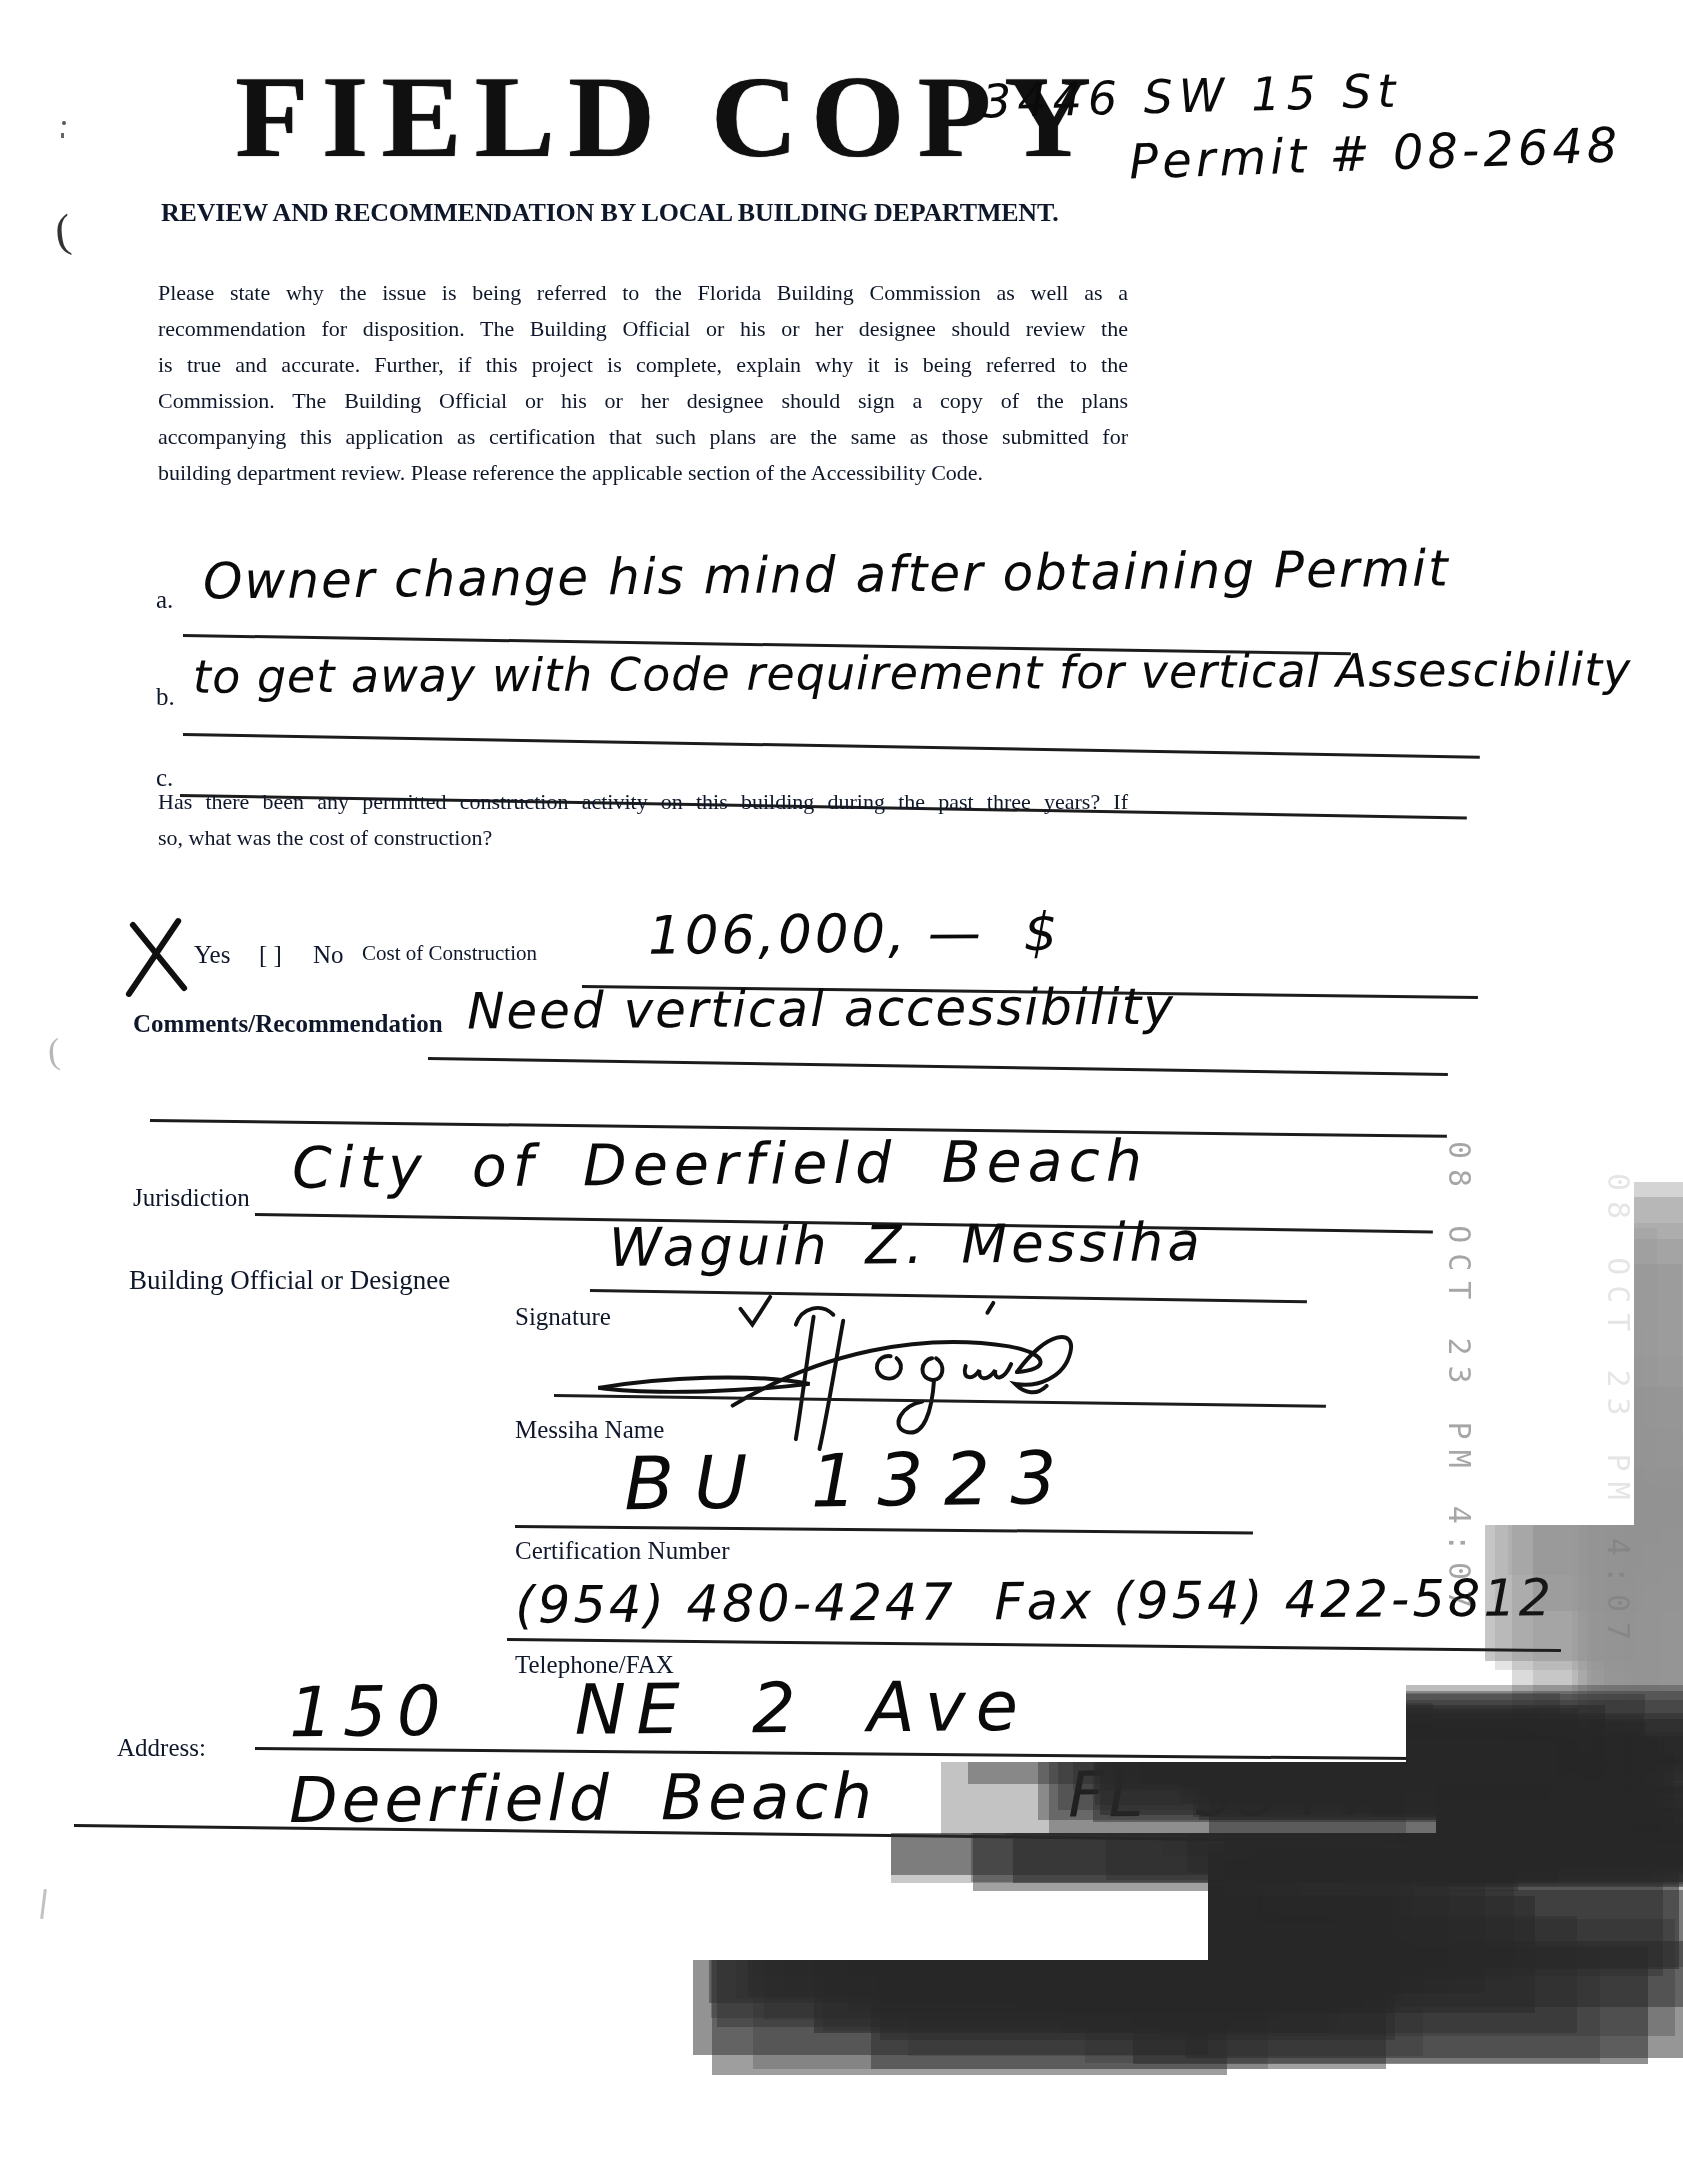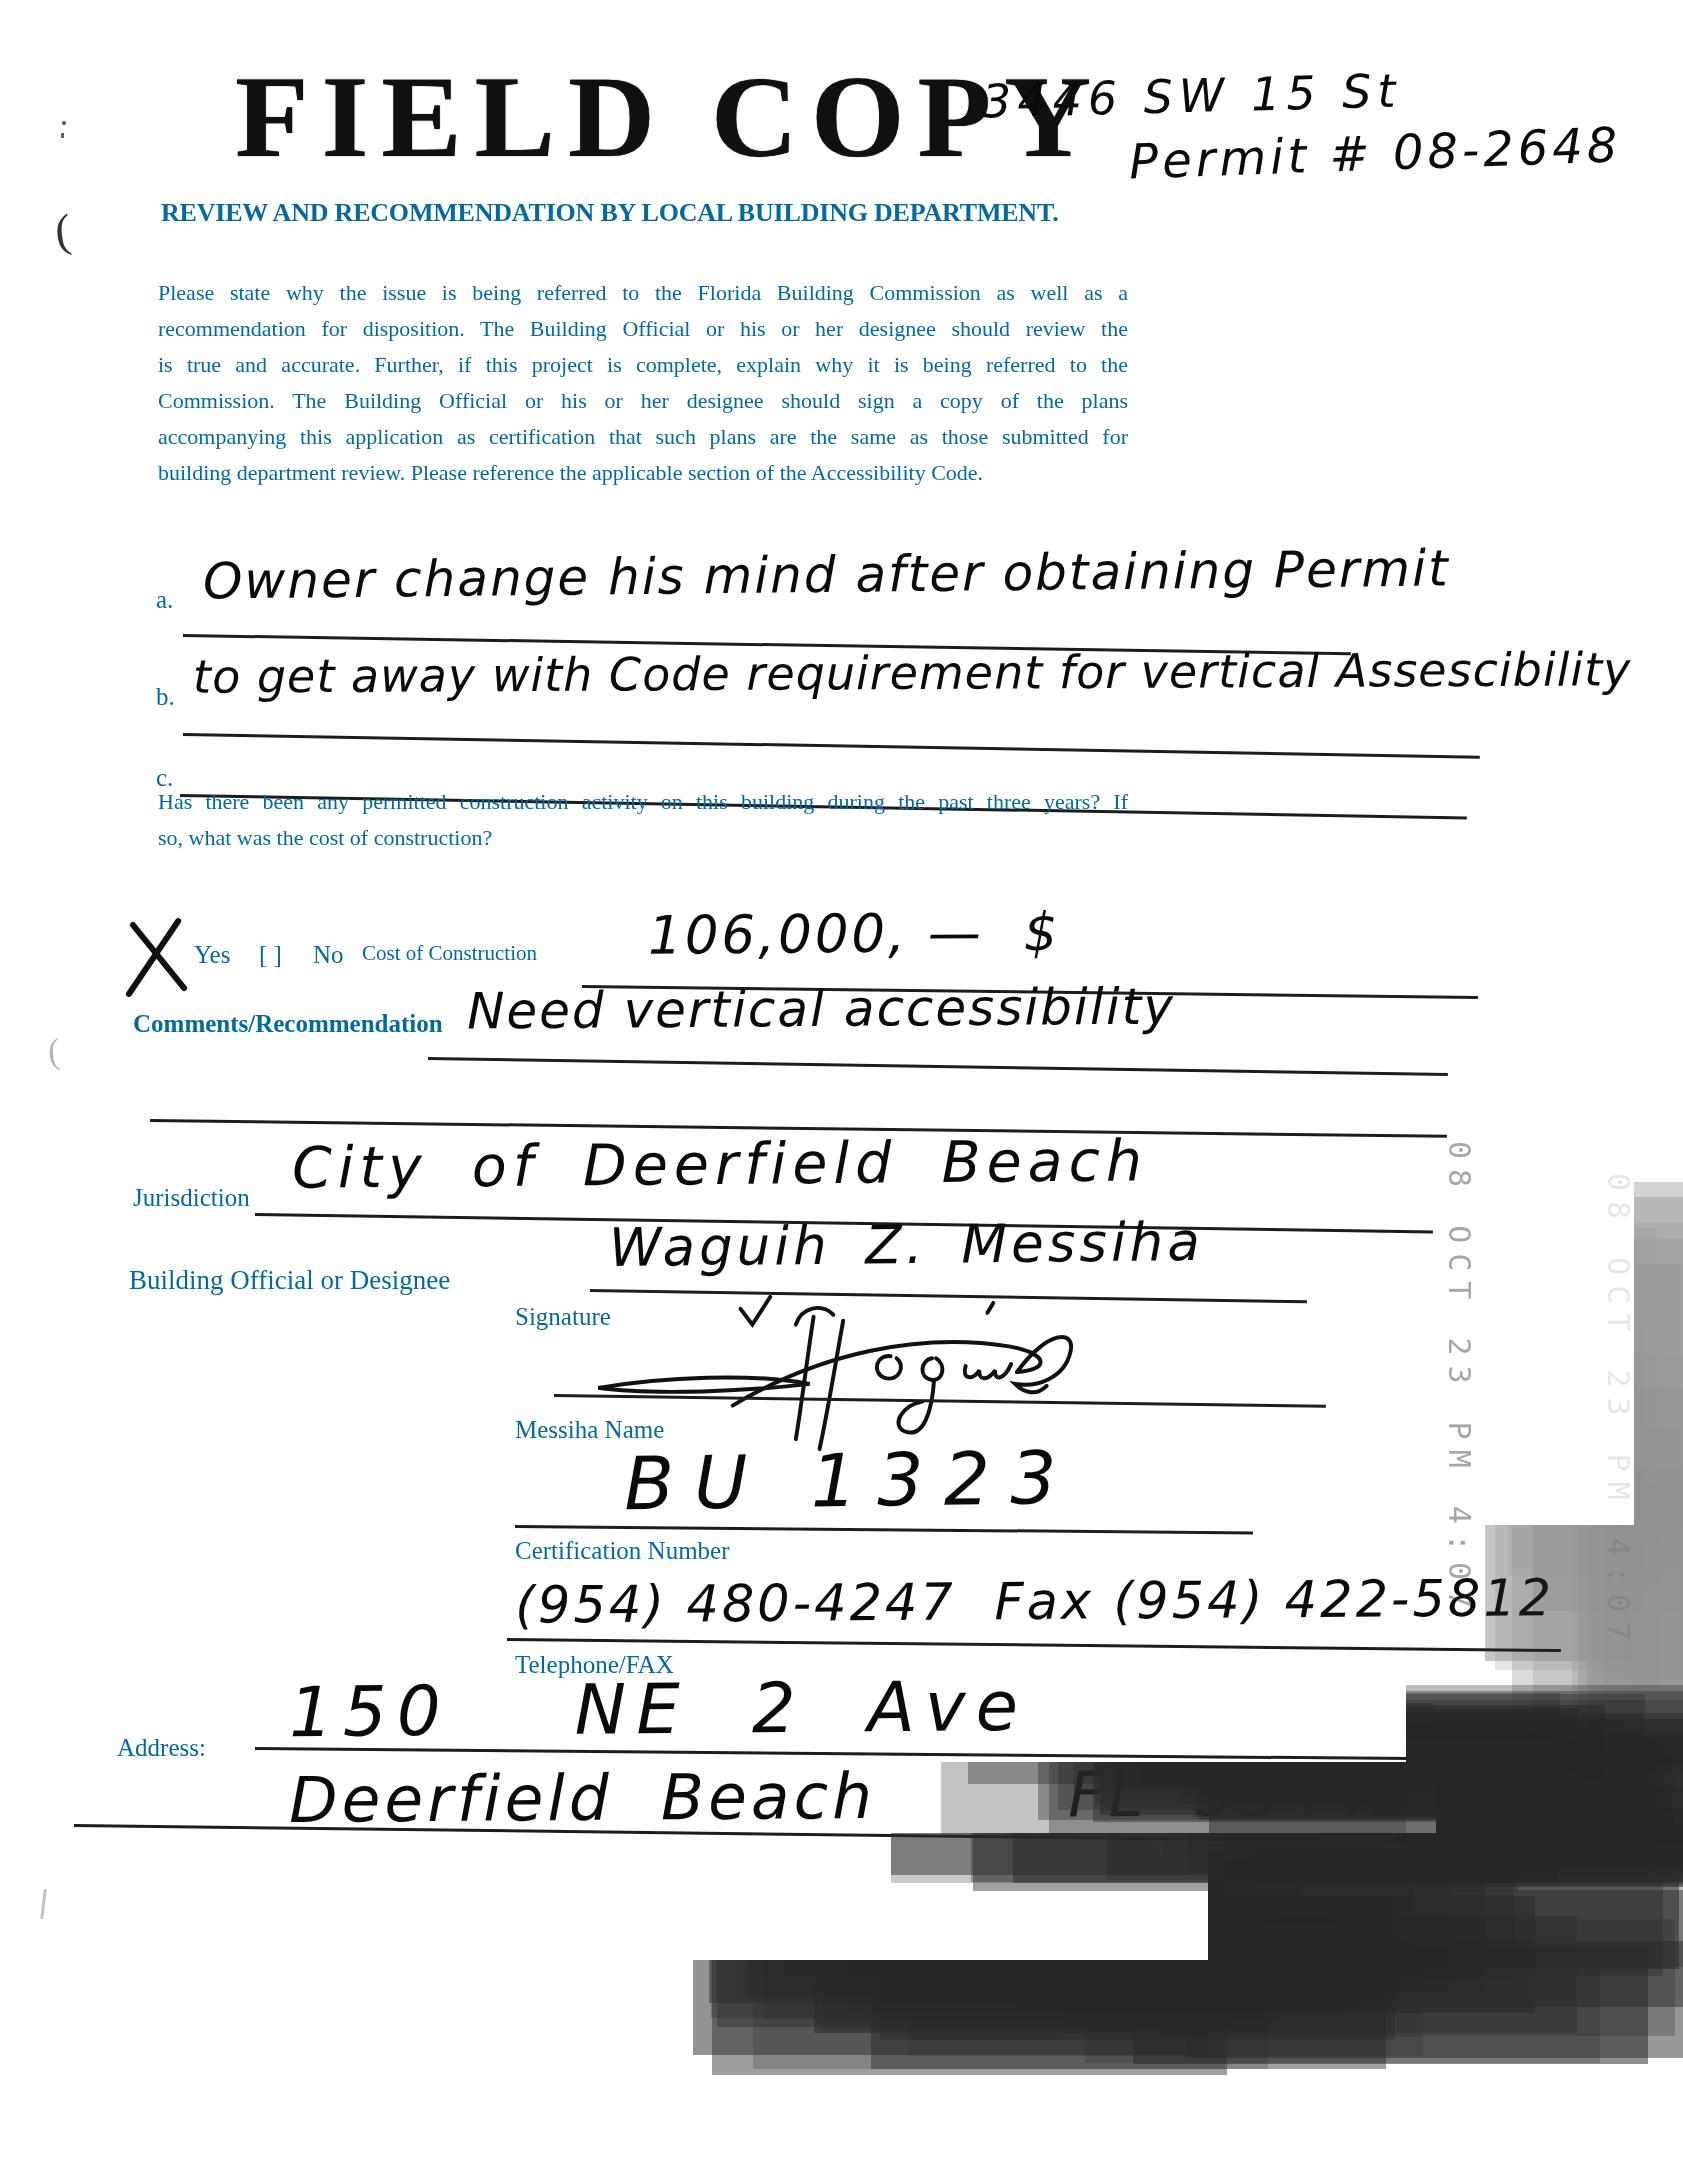--- a/index.html
+++ b/index.html
@@ -1,19 +1,19 @@
 <!DOCTYPE html>
 <html><head>
 <meta charset="utf-8">
 <style>
   html,body{margin:0;padding:0;background:#ffffff;}
   #page{position:relative;width:1683px;height:2177px;background:#fff;overflow:hidden;
         font-family:"Liberation Serif","DejaVu Serif",serif;color:#141414;}
   .abs{position:absolute;}
-  .serif{font-family:"Liberation Serif","DejaVu Serif",serif;color:#0369a1;}
+  .serif{font-family:"Liberation Serif","DejaVu Serif",serif;color:#0f172a;}
   .bold{font-weight:bold;}
   .hw{font-family:"DejaVu Sans",sans-serif;font-style:italic;color:#0a0a0a;white-space:pre;}
   .line{position:absolute;height:0;border-top:3px solid #1c1c1c;transform-origin:left center;}
   .para-line{width:970px;text-align:justify;text-align-last:justify;line-height:36px;font-size:22px;}
   .para-last{text-align-last:left;}
   .stamp-big{font-weight:900;font-size:114px;letter-spacing:12px;color:#101010;
              transform:scaleX(1.06) scaleY(1.02);transform-origin:left top;
              text-shadow:0 0 1px #333;}
   .vstamp{font-family:"DejaVu Sans Mono",monospace;font-size:30px;letter-spacing:10px;
           color:#3c3c3c;transform:rotate(90deg);transform-origin:0 0;filter:blur(0.5px);white-space:pre;}

